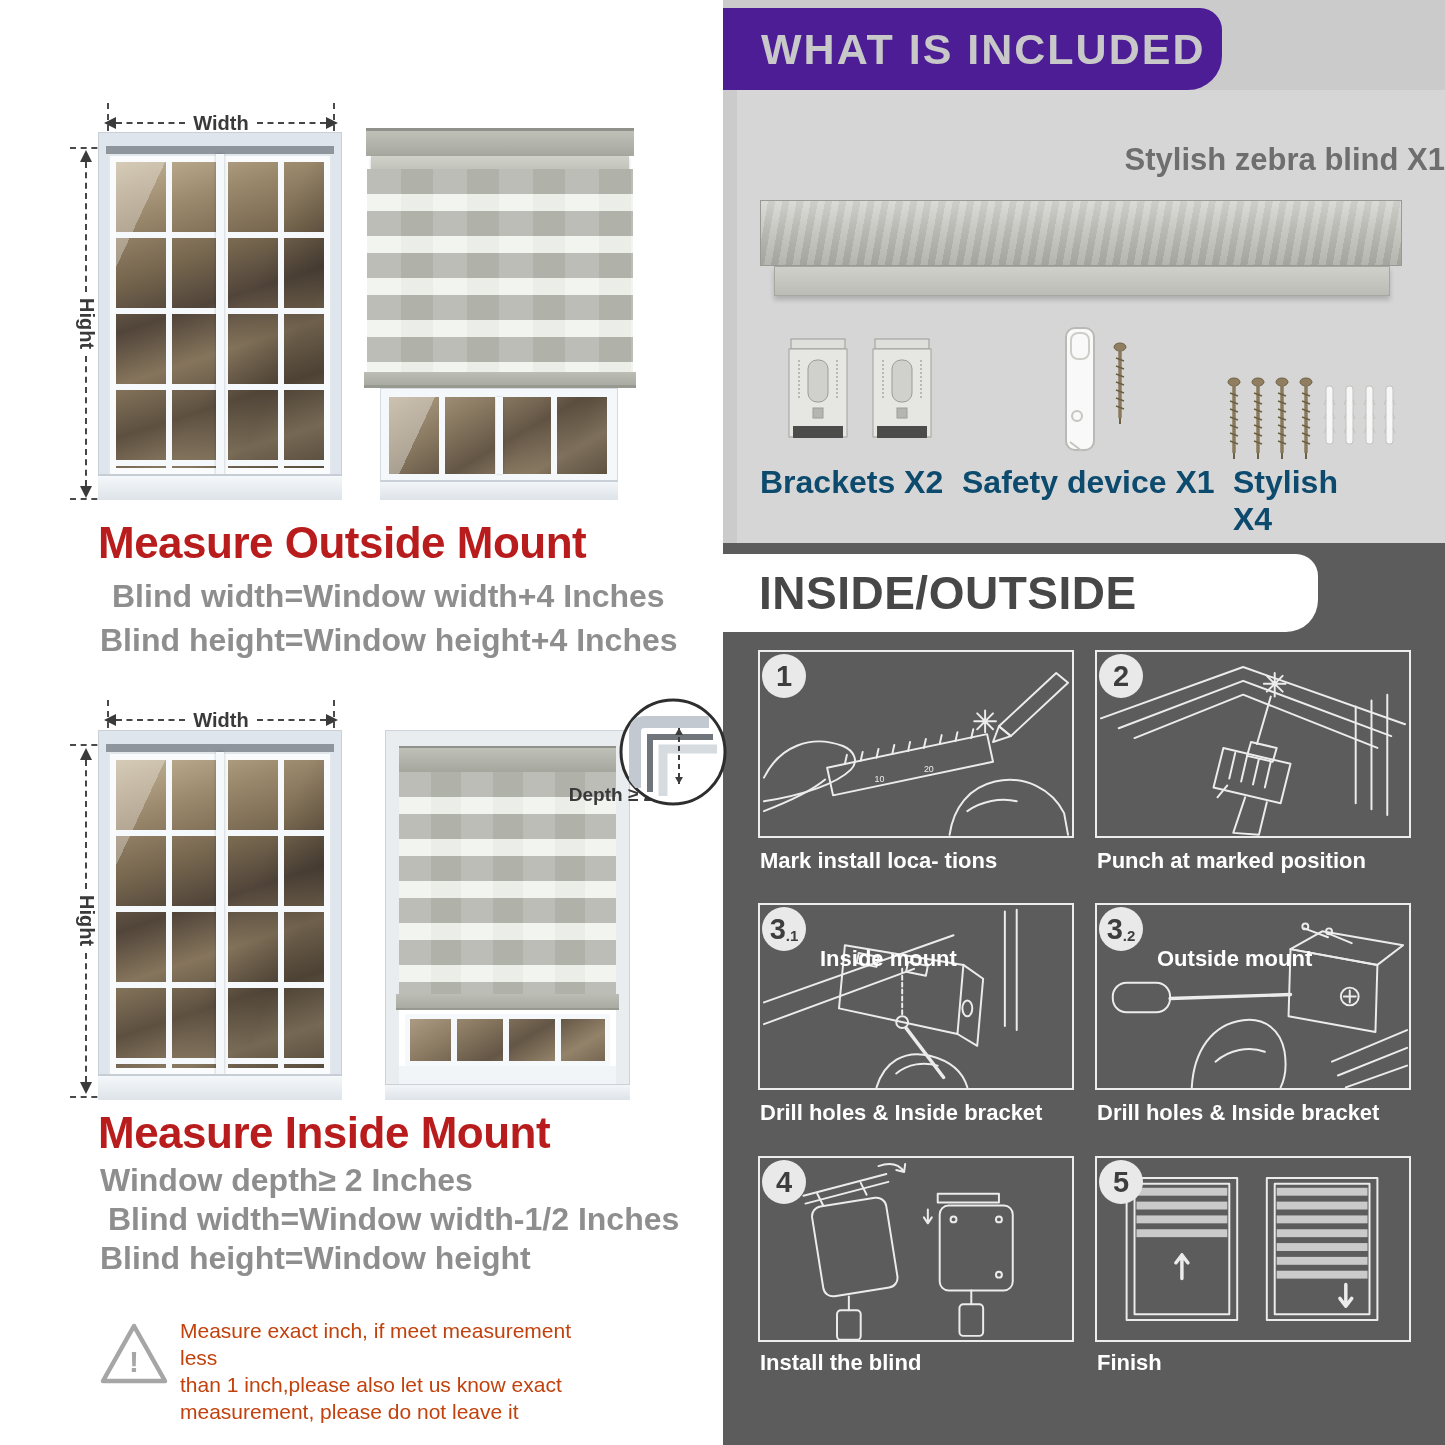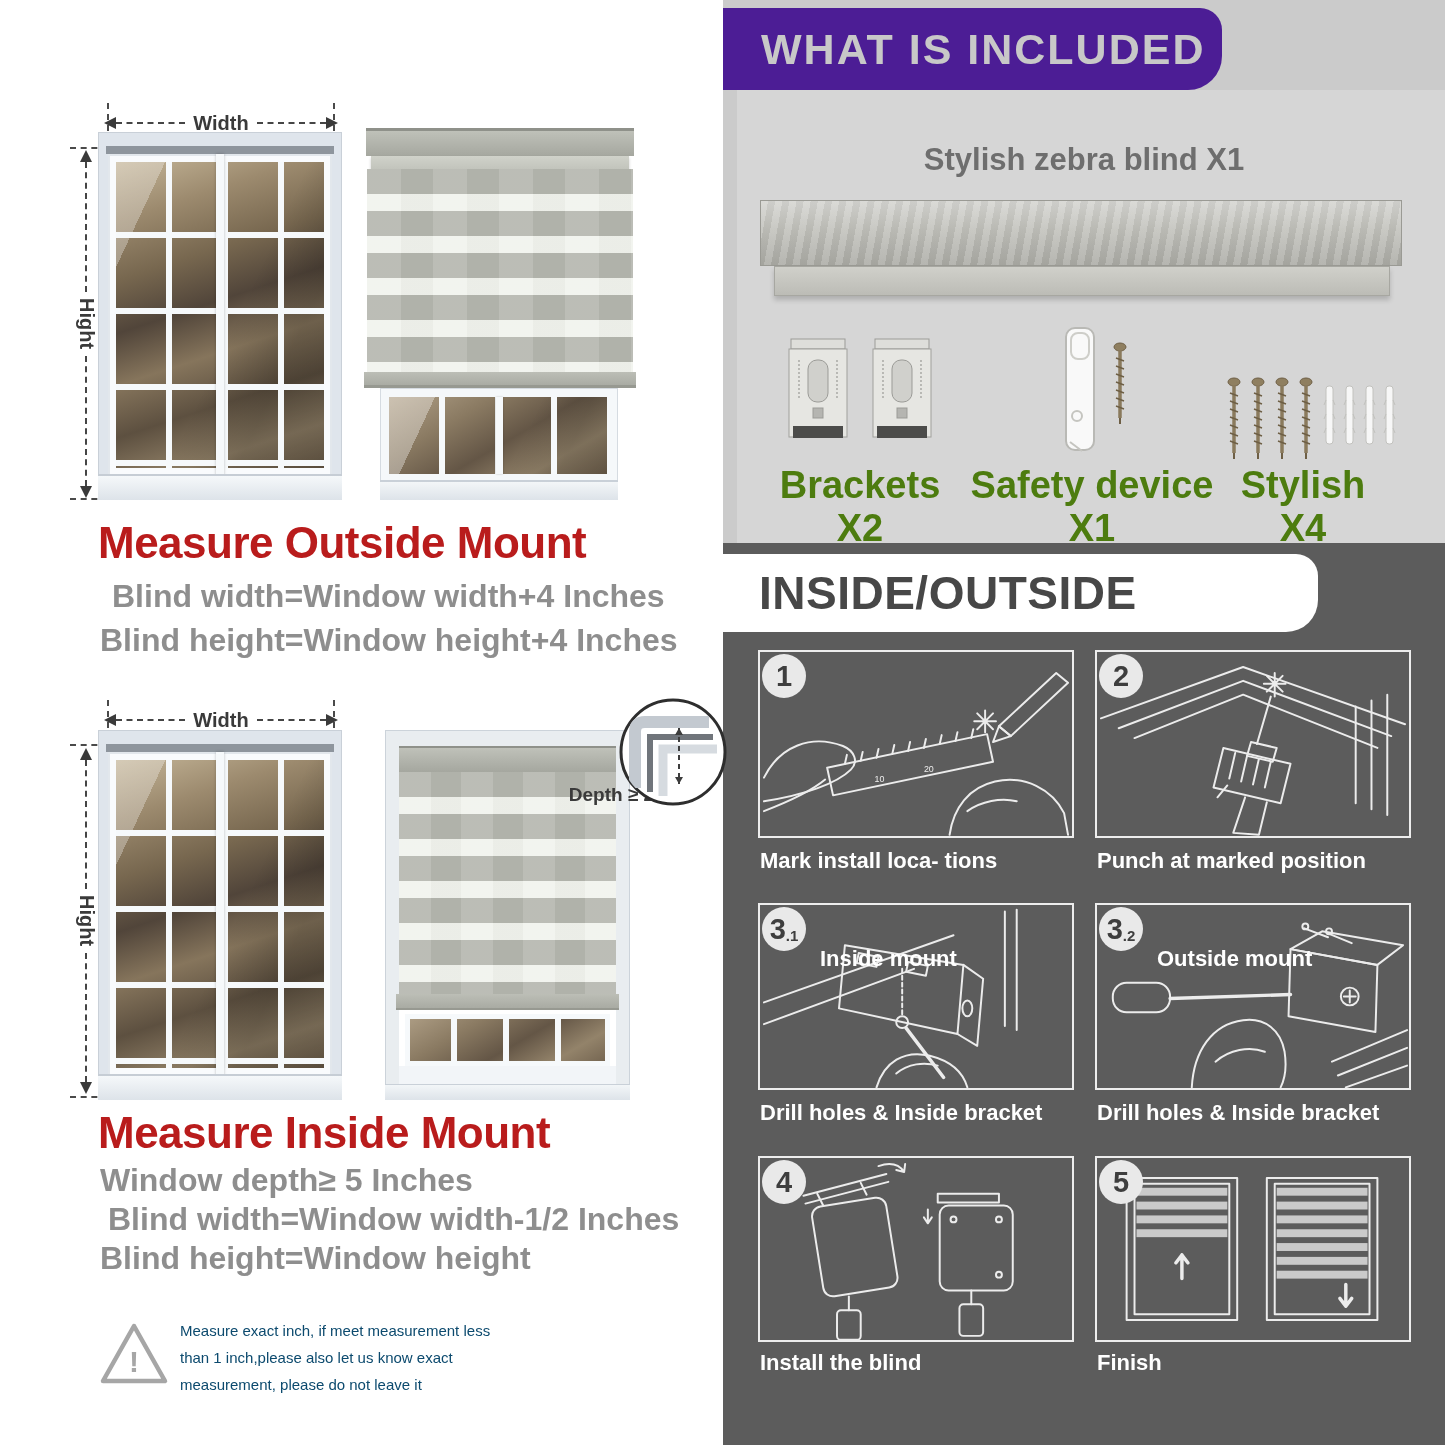--- a/index.html
+++ b/index.html
@@ -14,21 +14,21 @@
   .badge-white-1 { left:723px; top:8px; width:499px; height:82px; background:#4c1d95;
     border-radius:0 22px 34px 0; color:#c8c8c8; font-weight:bold; font-size:43px;
     line-height:82px; padding-left:38px; letter-spacing:2px; }
   .badge-white-2 { left:723px; top:554px; width:595px; height:78px; background:#ffffff;
     border-radius:0 22px 32px 0; color:#474747; font-weight:bold; font-size:46px;
     line-height:78px; padding-left:36px; letter-spacing:0.5px; }
 
   
   .sec-title { color:#b91c1c; font-weight:bold; font-size:44px; letter-spacing:-0.5px; }
   .formula { color:#8e8e8e; font-weight:bold; font-size:32px; }
-  .warn-text { color:#0c4a6e; font-size:15px; line-height:27px; }
+  .warn-text { color:#c2410c; font-size:21px; line-height:27px; }
 
   
   .gv { border-left:2px dashed #4a4a4a; width:0; }
   .gh { border-top:2px dashed #4a4a4a; height:0; }
   .dimw { display:flex; align-items:center; height:16px; }
   .dimw .dl { flex:1; border-top:2px dashed #454545; }
   .dimw .lbl { font-size:20px; font-weight:bold; color:#3a3a3a; margin:0 8px; white-space:nowrap; }
   .ah-l { width:0;height:0;border-top:6px solid transparent;border-bottom:6px solid transparent;border-right:12px solid #3a3a3a; }
   .ah-r { width:0;height:0;border-top:6px solid transparent;border-bottom:6px solid transparent;border-left:12px solid #3a3a3a; }
   .dimh { display:flex; flex-direction:column; align-items:center; width:16px; }
@@ -93,29 +93,29 @@
     background-image:
       repeating-linear-gradient(90deg, rgba(0,0,0,0) 0 46px, #f6f9fb 46px 52px),
       linear-gradient(150deg,#b1a188 0%,#8a7a62 30%,#645646 55%,#93836a 78%,#6e5f4c 100%); }
   .bi-bottom { position:absolute; left:0; right:0; top:320px; bottom:0; background:#f2f5f8; }
   .bi-sill { position:absolute; left:0; right:0; bottom:0; height:15px;
     background:linear-gradient(180deg,#f3f6f8,#dde3e9); box-shadow:0 -1px 0 #c9d0d8; }
 
   
   .inc-bg { left:723px; top:0; width:722px; height:543px; background:#cbcbcb; }
   .inc-inner { left:737px; top:90px; width:708px; height:453px; background:#d6d6d6; }
-  .product-lbl { left:723px; top:142px; width:722px; text-align:center;
+  .product-lbl { left:723px; top:142px; width:722px; text-align:right;
     color:#6e6e6e; font-weight:bold; font-size:31px; }
   .headrail { left:760px; top:200px; width:642px; height:66px; border:1px solid #9a9a94;
     background:
       repeating-linear-gradient(100deg, rgba(255,255,255,0.15) 0 7px, rgba(0,0,0,0.03) 7px 14px),
       linear-gradient(180deg,#d4d4d0 0%,#bfbfb9 45%,#a9a9a3 100%); }
   .headrail2 { left:774px; top:266px; width:616px; height:30px; border:1px solid #a7a7a1;
     background:linear-gradient(180deg,#d0d0ca,#bcbcb6); box-shadow:0 4px 5px rgba(0,0,0,0.18); }
-  .comp-lbl { top:464px; color:#4d7c0f; font-weight:bold; font-size:38px; text-align:center; }
+  .comp-lbl { top:464px; color:#0c4a6e; font-weight:bold; font-size:32px; }
 
   .dark-bg { left:723px; top:543px; width:722px; height:902px; background:#5c5c5c; }
 
   .panel { border:2px solid #ededed; background:#5c5c5c; }
   .pbadge { position:absolute; left:2px; top:2px; width:44px; height:44px; border-radius:50%;
     background:#e9e9e9; color:#3e3e3e; display:flex; align-items:center; justify-content:center;
     font-weight:bold; font-size:29px; }
   .pbadge .sub { font-size:15px; margin-top:12px; }
   .plabel { position:absolute; left:60px; top:13px; color:#ffffff; font-weight:bold; font-size:22px;margin-top:28px; }
   .caption { color:#ffffff; font-weight:bold; font-size:22px; }
@@ -228,21 +228,21 @@
       <path d="M18,92 L18,36 Q18,26 28,26 L92,26" fill="none" stroke="#c3c9d0" stroke-width="12"></path>
       <path d="M33,96 L33,41 L96,41" fill="none" stroke="#70757b" stroke-width="6"></path>
       <path d="M46,100 L46,53 L100,53" fill="none" stroke="#d6dbe0" stroke-width="9"></path>
       <path d="M62,32 V88" stroke="#3d3d3d" stroke-width="2" stroke-dasharray="5,4" fill="none"></path>
       <path d="M62,32 l-4,7 h8 Z M62,88 l-4,-7 h8 Z" fill="#3d3d3d"></path>
     </g>
   </svg>
   <div class="abs depth-lbl" style="left:548px; top:784px; width:136px;">Depth ≥ 2"</div>
 
   <div class="abs sec-title" style="left:98px; top:1108px;">Measure Inside Mount</div>
-  <div class="abs formula" style="left:100px; top:1162px;">Window depth≥ 5 Inches</div>
+  <div class="abs formula" style="left:100px; top:1162px;">Window depth≥ 2 Inches</div>
   <div class="abs formula" style="left:108px; top:1201px;">Blind width=Window width-1/2 Inches</div>
   <div class="abs formula" style="left:100px; top:1240px;">Blind height=Window height</div>
 
   <svg class="abs" style="left:98px; top:1320px;" width="72" height="68" viewBox="0 0 72 68">
     <path d="M36,6 L67,61 L5,61 Z" fill="none" stroke="#a6a6a6" stroke-width="4.5" stroke-linejoin="round"></path>
     <text x="36" y="52" text-anchor="middle" font-size="30" font-weight="bold" fill="#a6a6a6" font-family="Liberation Sans, sans-serif">!</text>
   </svg>
   <div class="abs warn-text" style="left:180px; top:1317px; width:430px;">
     <div>Measure exact inch, if meet measurement less</div>
     <div>than 1 inch,please also let us know exact</div>

